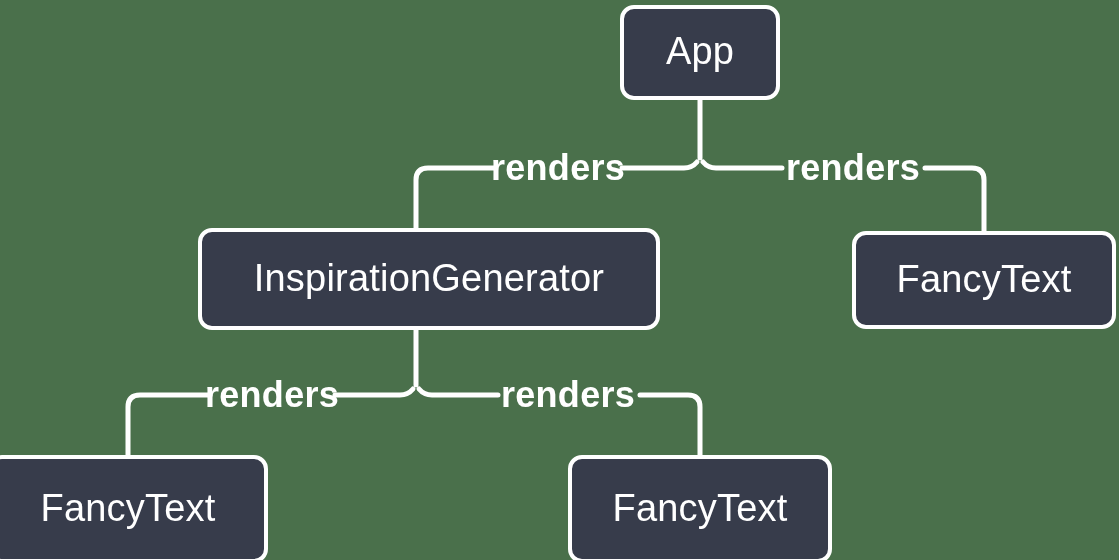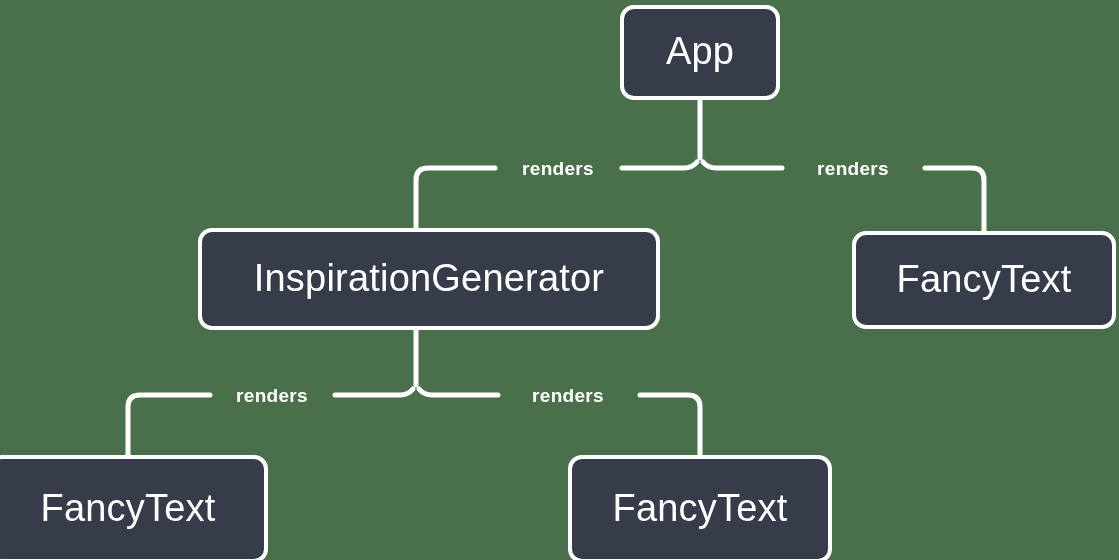--- a/index.html
+++ b/index.html
@@ -50,21 +50,21 @@
     z-index: 2;
   }
   .node-label {
     display: block;
     line-height: 1;
     padding-bottom: 3px;
   }
   .edge-label {
     position: absolute;
     color: #ffffff;
-    font-size: 19px;
+    font-size: 36px;
     font-weight: 600;
     line-height: 1;
     white-space: nowrap;
     transform: translate(-50%, -50%);
     z-index: 3;
     letter-spacing: 0.3px;
   }
 </style>
 </head>
 <body>

